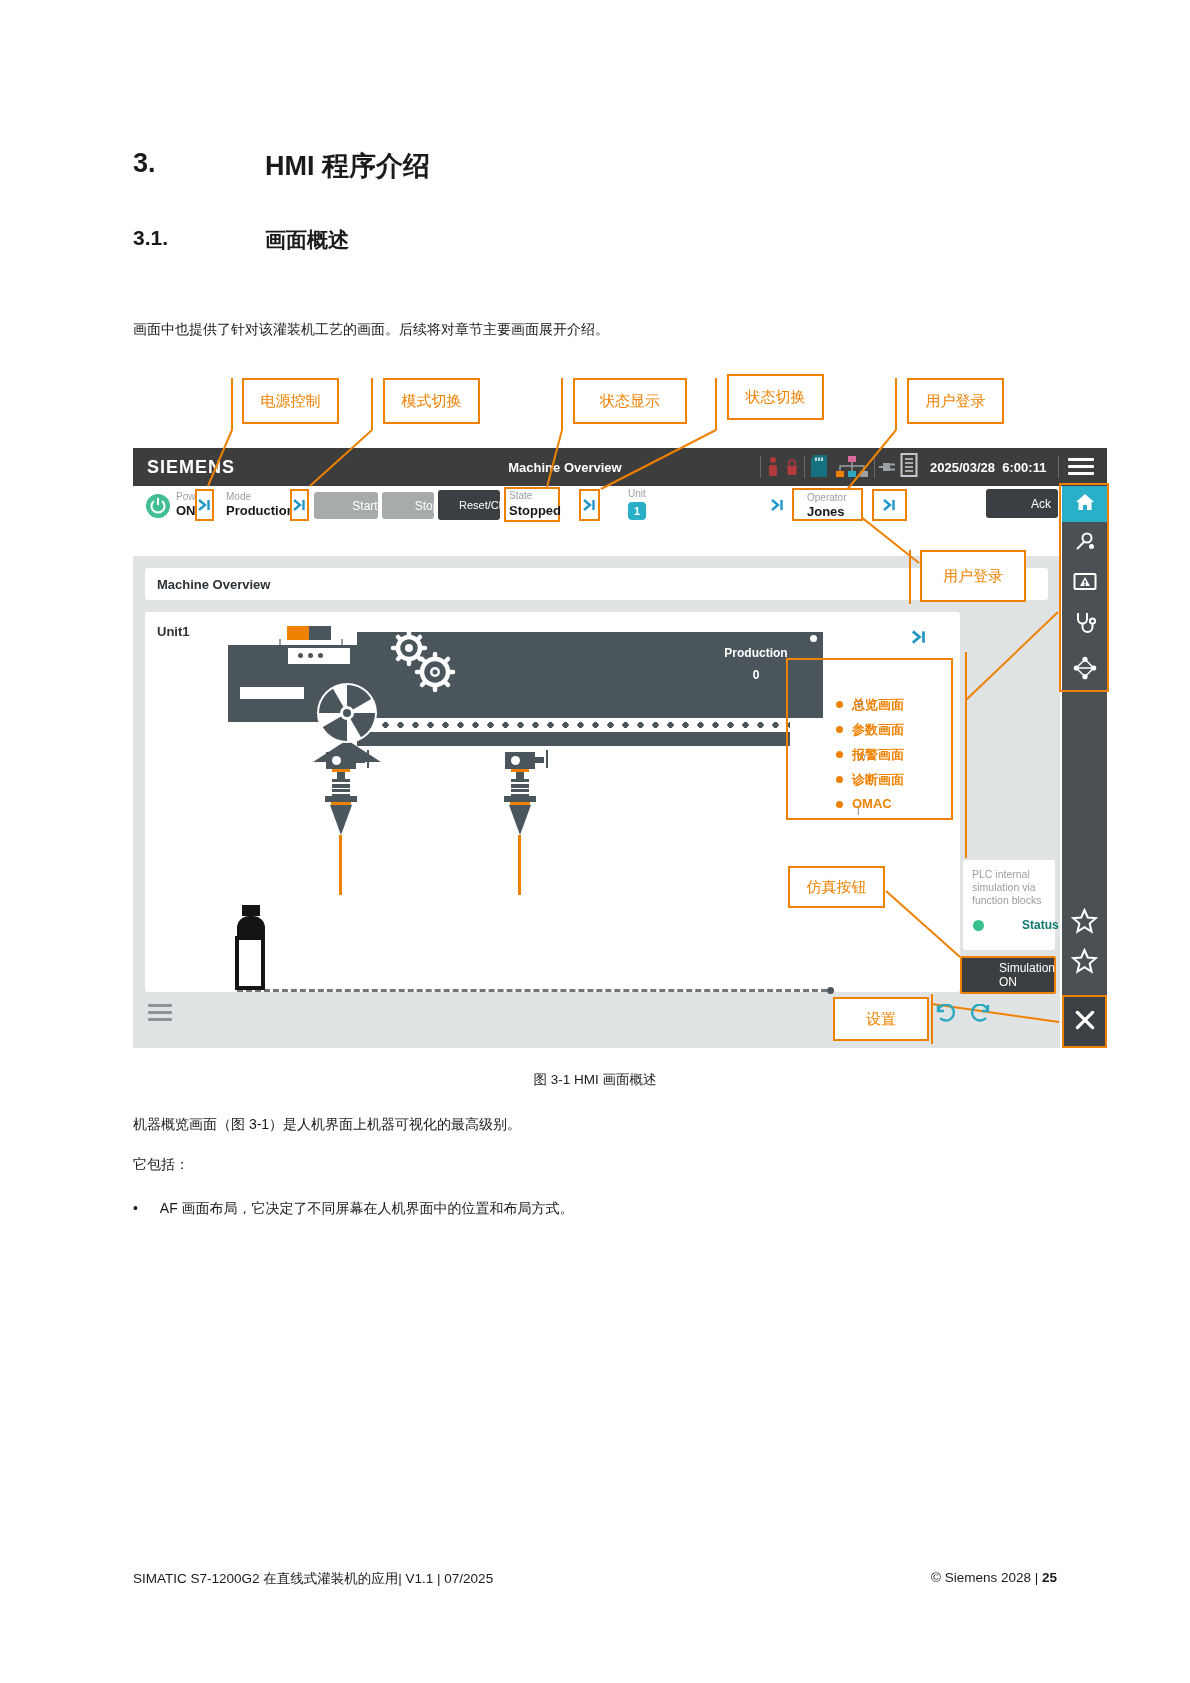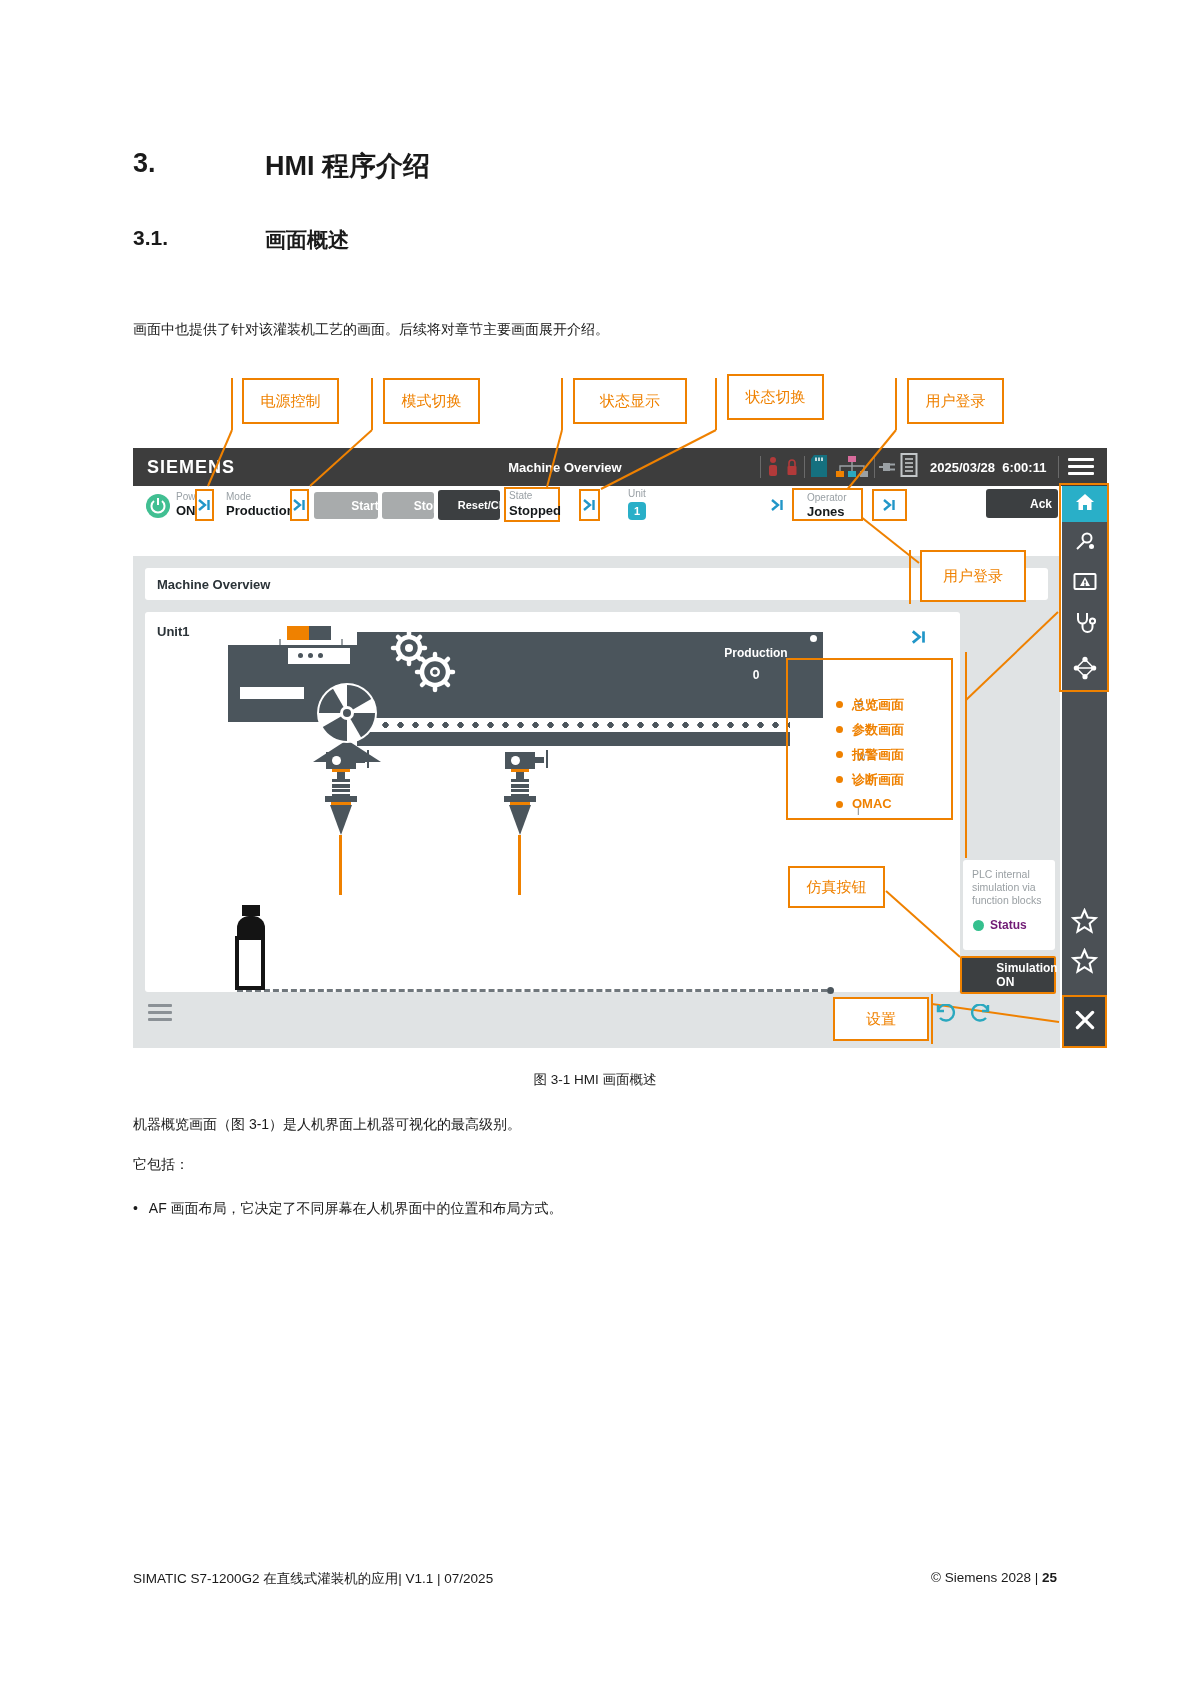--- a/index.html
+++ b/index.html
@@ -6,21 +6,21 @@
   #page{position:relative;width:1190px;height:1683px;background:#fff;overflow:hidden;
         font-family:"Liberation Sans","DejaVu Sans",sans-serif;color:#1a1a1a;}
   .a{position:absolute;}
   .h1{font-size:27px;font-weight:bold;}
   .h2{font-size:21px;font-weight:bold;}
   .p{font-size:14px;}
   .or-box{background:#fff;border:2px solid #ef8100;color:#ef8100;display:flex;align-items:center;
           justify-content:center;font-size:15px;z-index:5;box-sizing:border-box;}
   .lbl{color:#99a0a5;font-size:10px;white-space:nowrap;}
   .val{color:#14181a;font-weight:bold;font-size:13px;white-space:nowrap;}
-  .btn{display:flex;align-items:center;justify-content:center;color:#fff;font-weight:bold;
+  .btn{display:flex;align-items:center;justify-content:center;color:#fff;font-weight:normal;
        font-size:12px;border-radius:3px;box-sizing:border-box;padding-left:38px;}
   .gy{background:#a8abac;}
   .dk{background:#3c3f41;}
   .navbox{border:2px solid #ef8100;display:flex;align-items:center;justify-content:center;
           background:#fff;box-sizing:border-box;z-index:5;}
   .card{background:#fff;border-radius:3px;}
   .mk{background:#4b555c;}
   .orange{background:#ef8100;}
   .sb-icon{width:45px;display:flex;align-items:center;justify-content:center;}
   .scr{color:#ef8100;font-weight:bold;font-size:13px;white-space:nowrap;z-index:5;}
@@ -278,21 +278,21 @@
   <div class="a dotbullet" style="left:836px;top:776px"></div>
   <div class="a scr" style="left:852px;top:771px">诊断画面</div>
   <div class="a dotbullet" style="left:836px;top:801px"></div>
   <div class="a scr" style="left:852px;top:796px">OMAC</div>
 
   <div class="a card" style="left:963px;top:860px;width:92px;height:90px;z-index:3"></div>
   <div class="a" style="left:972px;top:868px;font-size:10.5px;color:#9aa0a4;z-index:4">PLC internal</div>
   <div class="a" style="left:972px;top:881px;font-size:10.5px;color:#9aa0a4;z-index:4">simulation via</div>
   <div class="a" style="left:972px;top:894px;font-size:10.5px;color:#9aa0a4;z-index:4">function blocks</div>
   <div class="a" style="left:973px;top:920px;width:11px;height:11px;border-radius:50%;background:#35c08e;z-index:4"></div>
-  <div class="a" style="left:990px;top:918px;font-size:12px;font-weight:bold;color:#701a75;z-index:4">Status</div>
+  <div class="a" style="left:1022px;top:918px;font-size:12px;font-weight:bold;color:#0f766e;z-index:4">Status</div>
   <div class="a btn dk" style="left:960px;top:956px;width:96px;height:38px;border:2px solid #ef8100;border-radius:2px;font-size:12px;z-index:5">Simulation ON</div>
 
   <div class="a or-box" style="left:788px;top:866px;width:97px;height:42px">仿真按钮</div>
   <div class="a or-box" style="left:833px;top:997px;width:96px;height:44px;z-index:6">设置</div>
 
   <div class="a bars" style="left:148px;top:1004px">
     <span style="width:24px;height:3px;background:#8b9196;margin-bottom:4px"></span>
     <span style="width:24px;height:3px;background:#8b9196;margin-bottom:4px"></span>
     <span style="width:24px;height:3px;background:#8b9196"></span>
   </div>
@@ -367,21 +367,21 @@
           <line x1="19" y1="5" x2="5" y2="19"></line>
           <circle cx="5" cy="5" r="1.4" fill="#fff" stroke="none"></circle>
         </svg></span>
     </div>
 
   <div class="a" style="left:0;top:1071px;width:1190px;text-align:center;font-size:13.5px">图 3-1 HMI 画面概述</div>
   <div class="a p" style="left:133px;top:1116px;width:924px">机器概览画面（图 3-1）是人机界面上机器可视化的最高级别。</div>
   <div class="a p" style="left:133px;top:1156px;width:924px">它包括：</div>
   <div class="a p" style="left:133px;top:1200px;width:924px">
     <span>•</span>
-    <span style="margin-left:7px">AF 画面布局，它决定了不同屏幕在人机界面中的位置和布局方式。</span>
+    <span style="margin-left:18px">AF 画面布局，它决定了不同屏幕在人机界面中的位置和布局方式。</span>
   </div>
 
   <div class="a" style="left:133px;top:1570px;font-size:13.5px">SIMATIC S7-1200G2 在直线式灌装机的应用| V1.1 | 07/2025</div>
   <div class="a" style="left:657px;top:1570px;width:400px;text-align:right;font-size:13.5px">
     <span>© Siemens 2028 | </span><span style="font-weight:bold">25</span>
   </div>
 
 </div>
 
 </body></html>

